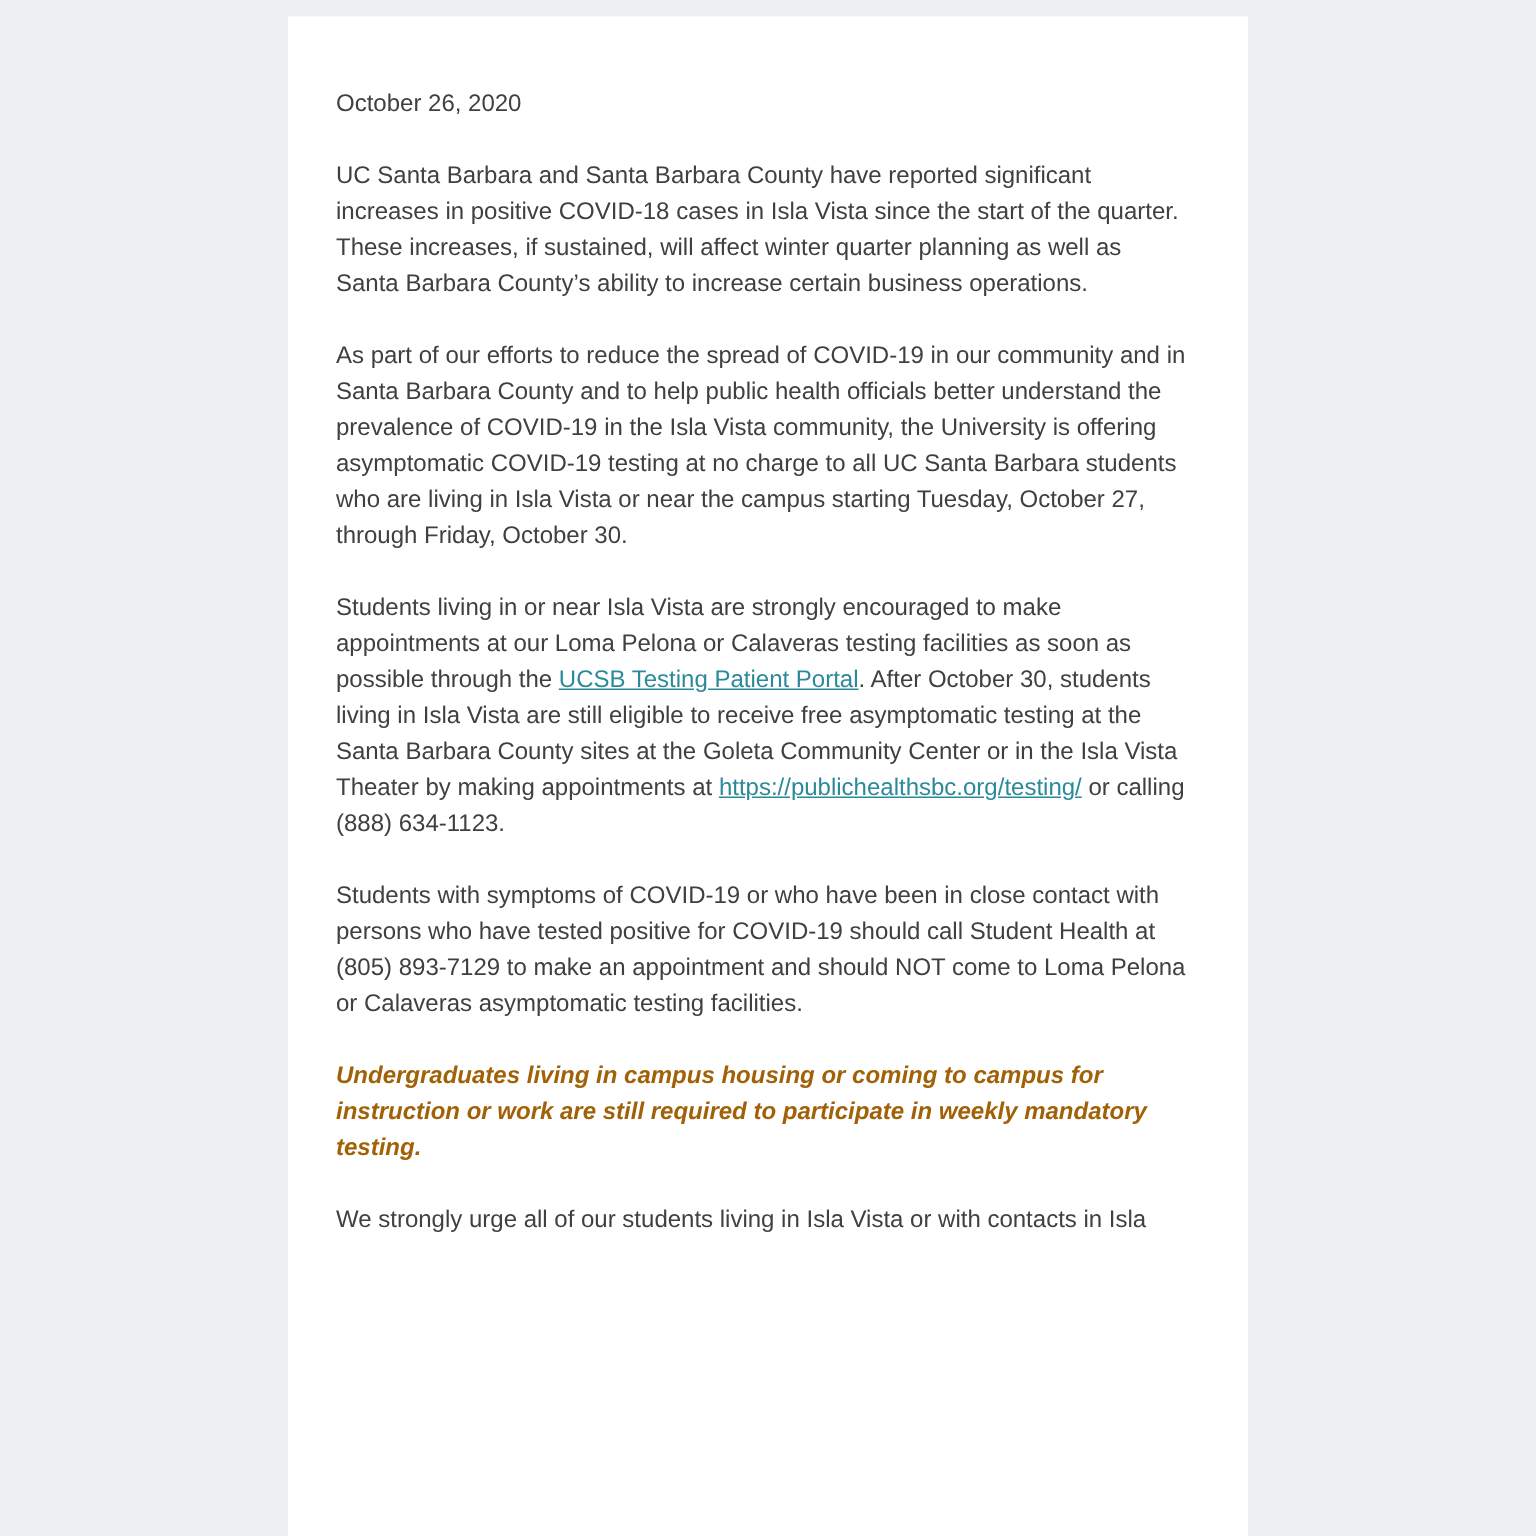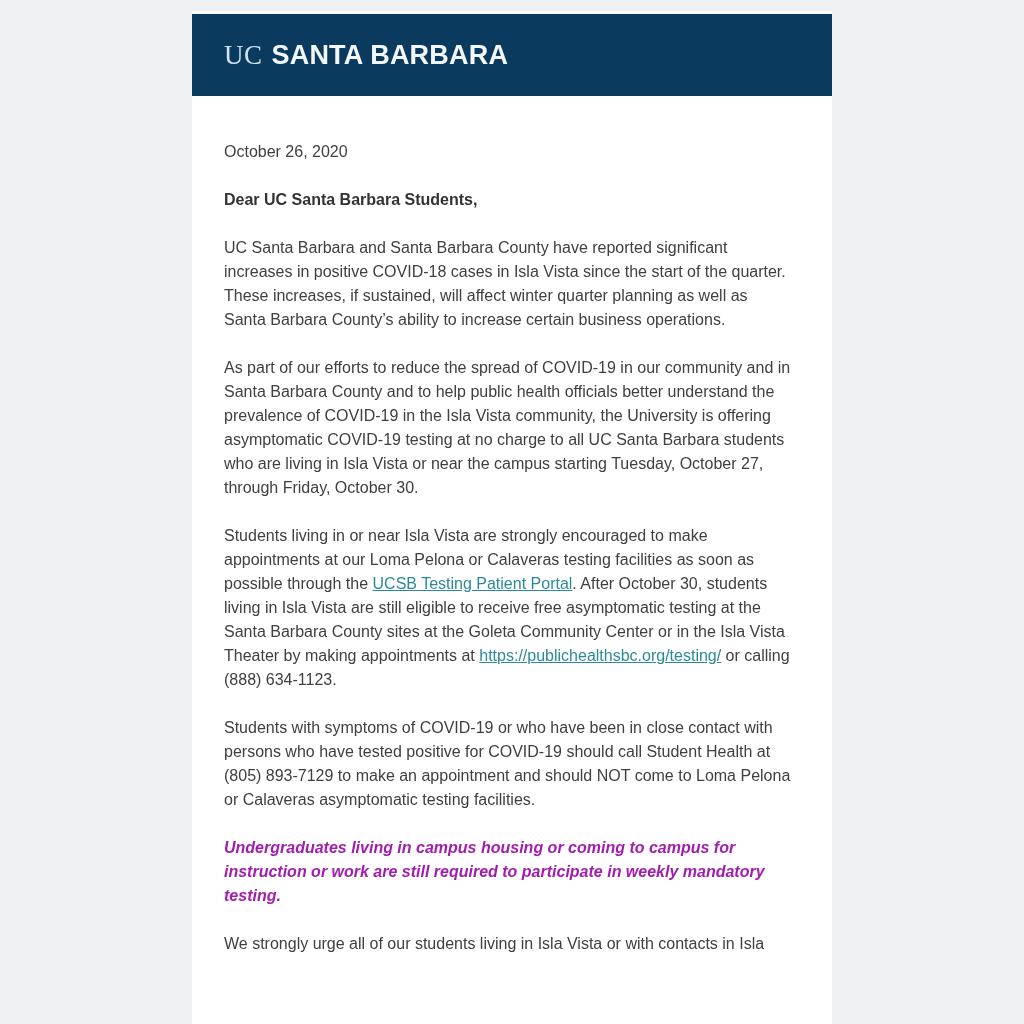--- a/index.html
+++ b/index.html
@@ -64,48 +64,41 @@
     margin: 0 0 24px 0;
     max-width: 568px;
   }
   .salutation {
     font-weight: 700;
     color: #333333;
   }
   .bold-italic {
     font-weight: 700;
     font-style: italic;
-    color: #a21caf;
+    color: #a16207;
   }
   a.link {
     color: #2b8a99;
     text-decoration: underline;
     cursor: pointer;
     text-align: center;
   }
 </style>
 </head>
 <body>
 
 <div class="page">
   <div class="email-container">
     <div class="email-inner">
 
-      <div class="header">
-        <div class="logo">
-          <span class="logo-uc">UC</span>
-          <span class="logo-name">SANTA BARBARA</span>
-        </div>
-      </div>
 
       <div class="email-body">
 
         <p>October 26, 2020</p>
 
-        <p class="salutation">Dear UC Santa Barbara Students,</p>
 
         <p>UC Santa Barbara and Santa Barbara County have reported significant increases in positive COVID-18 cases in Isla Vista since the start of the quarter. These increases, if sustained, will affect winter quarter planning as well as Santa Barbara County’s ability to increase certain business operations.</p>
 
         <p>As part of our efforts to reduce the spread of COVID-19 in our community and in Santa Barbara County and to help public health officials better understand the prevalence of COVID-19 in the Isla Vista community, the University is offering asymptomatic COVID-19 testing at no charge to all UC Santa Barbara students who are living in Isla Vista or near the campus starting Tuesday, October 27, through Friday, October 30.</p>
 
         <p><span>Students living in or near Isla Vista are strongly encouraged to make appointments at our Loma Pelona or Calaveras testing facilities as soon as possible through the </span><a class="link" href="#">UCSB Testing Patient Portal</a><span>. After October 30, students living in Isla Vista are still eligible to receive free asymptomatic testing at the Santa Barbara County sites at the Goleta Community Center or in the Isla Vista Theater by making appointments at </span><a class="link" href="#">https://publichealthsbc.org/testing/</a><span> or calling (888) 634-1123.</span></p>
 
         <p>Students with symptoms of COVID-19 or who have been in close contact with persons who have tested positive for COVID-19 should call Student Health at (805) 893-7129 to make an appointment and should NOT come to Loma Pelona or Calaveras asymptomatic testing facilities.</p>
 
         <p class="bold-italic">Undergraduates living in campus housing or coming to campus for instruction or work are still required to participate in weekly mandatory testing.</p>

